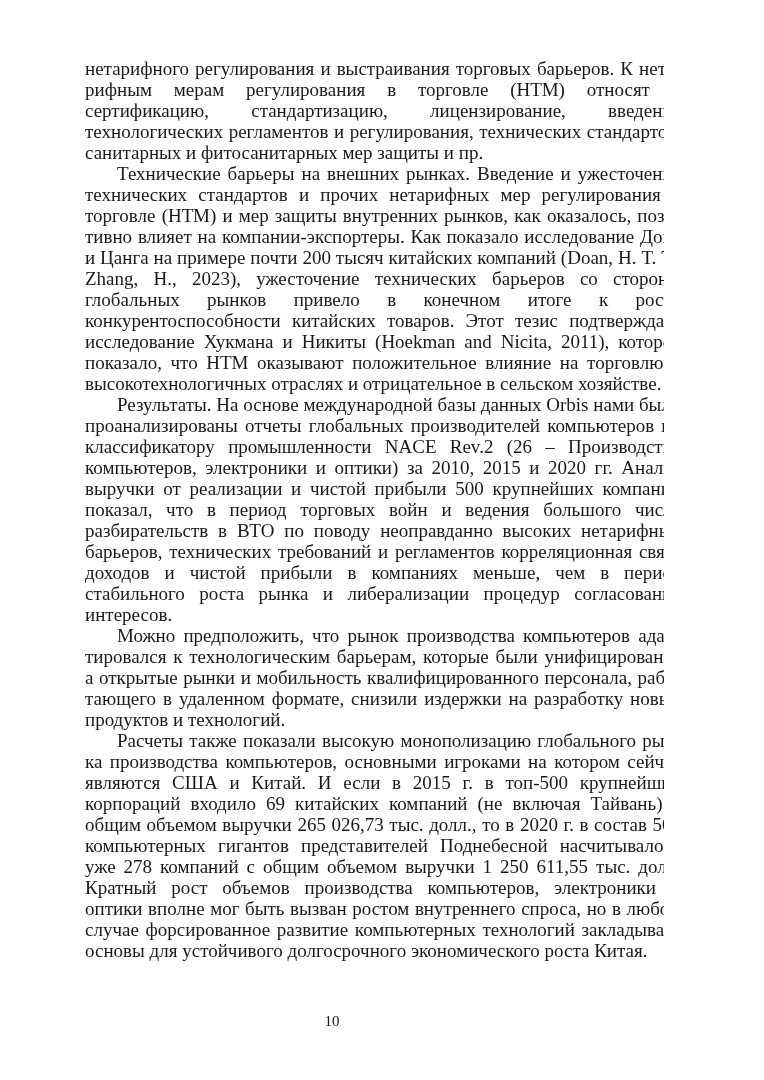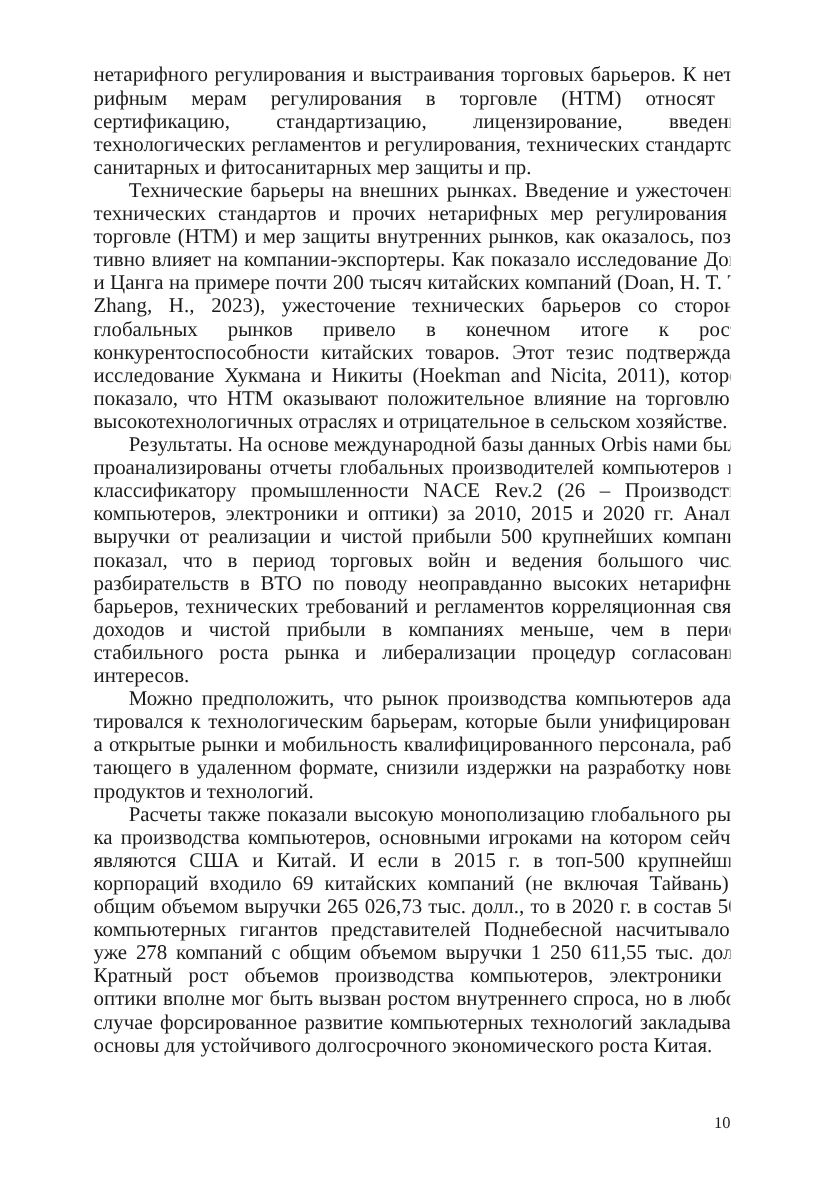--- a/index.html
+++ b/index.html
@@ -23,21 +23,21 @@
   }
   .para { margin: 0; padding: 0; }
   .para.indent { text-indent: 32px; }
   .run-bold { font-weight: normal; }
   .run-italic { }
   .footer {
     position: absolute;
     top: 1013px;
     left: 0;
     width: 100%;
-    text-align: right;
+    text-align: center;
     font-size: 15px;
     color: #1a1a1a;
   }
 </style>
 </head>
 <body>
 
 <div class="page">
   <div class="content" id="body-text">
       <p class="para"><span class="run-normal">нетарифного регулирования и выстраивания торговых барьеров. К нета­рифным мерам регулирования в торговле (НТМ) относят к сертификацию, стандартизацию, лицензирование, введение технологических регламентов и регулирования, технических стандартов, санитарных и фитосанитарных мер защиты и пр.</span></p>

